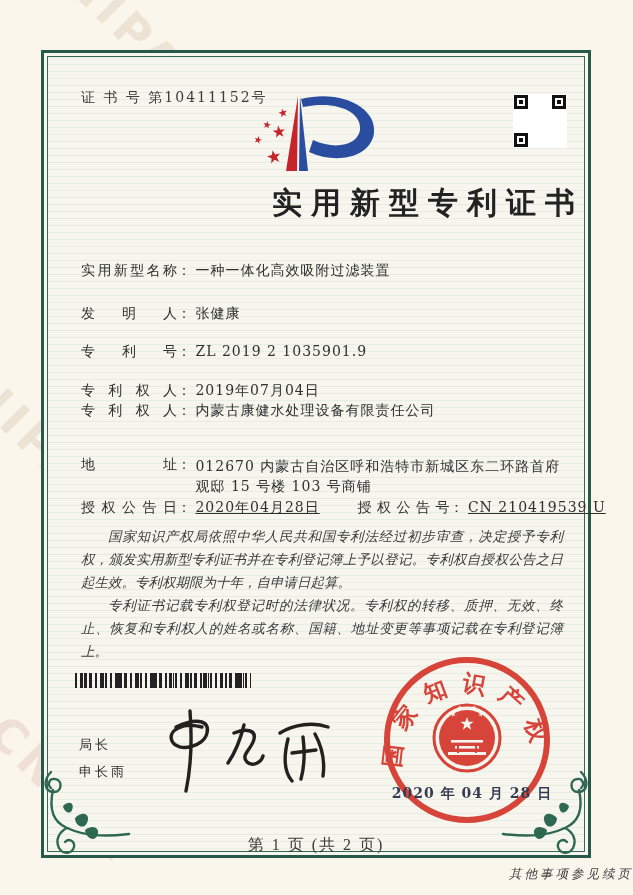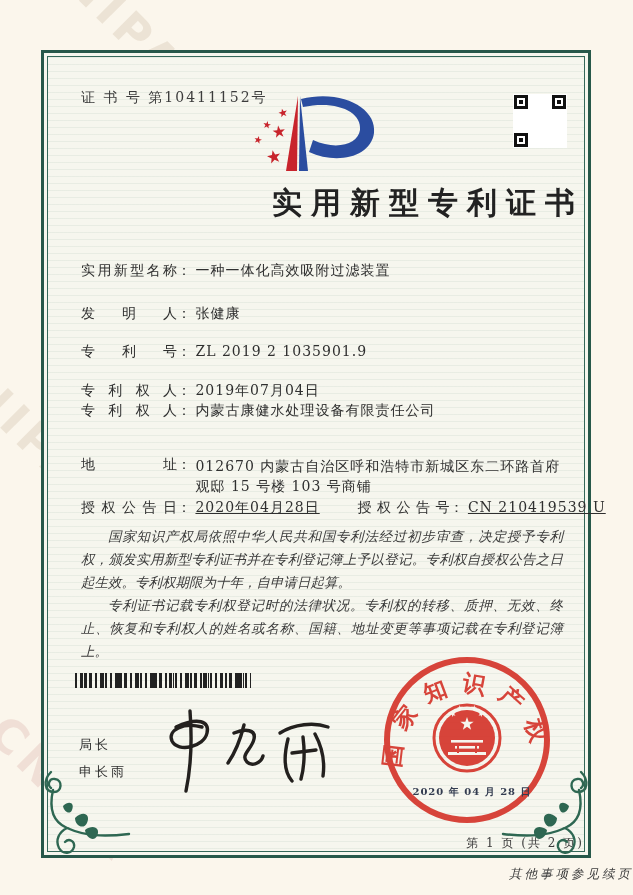--- a/index.html
+++ b/index.html
@@ -81,25 +81,25 @@
       repeating-linear-gradient(90deg,#222 0 2px,transparent 2px 5px),
       repeating-linear-gradient(90deg,#222 0 1px,transparent 1px 7px),
       repeating-linear-gradient(90deg,transparent 0 9px,#222 9px 12px,transparent 12px 17px);
   }
   
   .director{position:absolute;left:31px;top:674px;font-size:13px;color:#2f2f2f;letter-spacing:3px;line-height:27px;}
   .signature{position:absolute;left:98px;top:648px;}
   .seal{position:absolute;left:329px;top:595px;width:180px;height:180px;}
   .seal-date{
     position:absolute;left:339px;top:728px;width:170px;text-align:center;
-    font-size:10px;color:#333c50;letter-spacing:1px;font-weight:bold;
+    font-size:14px;color:#333c50;letter-spacing:1px;font-weight:bold;
   }
   .page-info{
-    position:absolute;left:0;top:778px;width:100%;text-align:right;
-    font-size:12px;color:#3a3a3a;letter-spacing:2px;
+    position:absolute;left:0;top:778px;width:100%;text-align:center;
+    font-size:16px;color:#3a3a3a;letter-spacing:2px;font-family:Liberation Serif, serif;
   }
   
   .corner{position:absolute;width:92px;height:92px;}
   .corner-bl{left:-7px;bottom:-9px;}
   .corner-br{right:-7px;bottom:-9px;transform:scaleX(-1);}
   
   .footer-note{
     position:absolute;left:0;top:866px;width:100%;text-align:right;
     font-size:12.5px;color:#3d3d3d;letter-spacing:3px;font-style:italic;
   }

